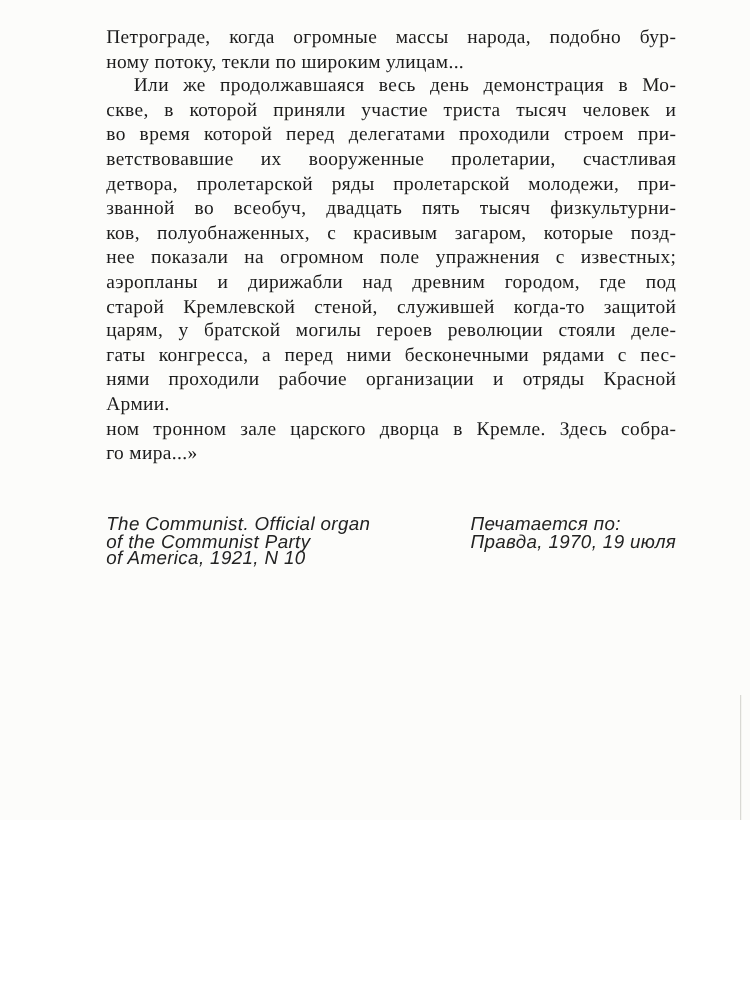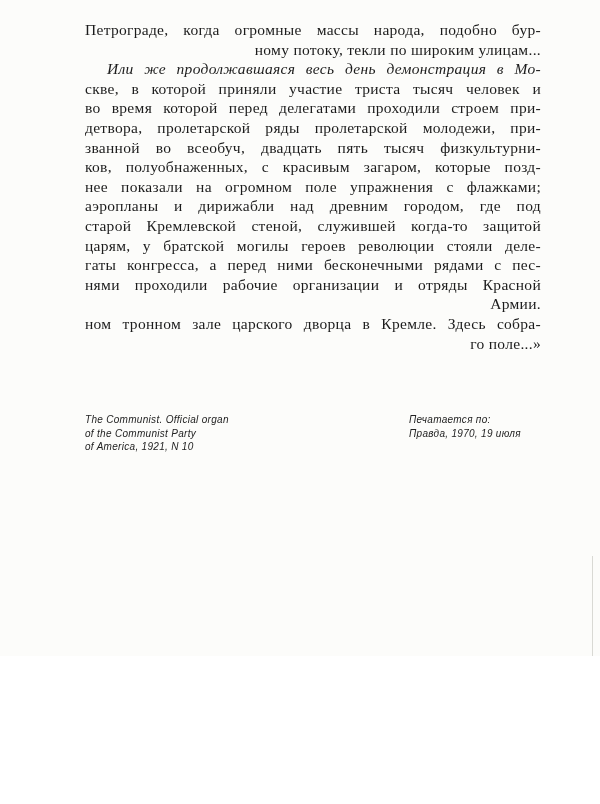--- a/index.html
+++ b/index.html
@@ -23,42 +23,41 @@
     width: 456px;
   }
   .para {
     margin: 0;
   }
   .line {
     font-size: 15.5px;
     line-height: 19.6px;
     letter-spacing: 0.3px;
     white-space: normal;
-    text-align: right;
+    text-align: left;
   }
   
   .jl {
     text-align: justify;
     text-align-last: justify;
   }
   
   .ind {
     text-indent: 22px;
-    font-style: italic;
   }
   .footer {
     position: absolute;
     left: 85px;
     top: 413px;
     width: 456px;
     display: flex;
     justify-content: space-between;
     font-family: "Liberation Sans", "DejaVu Sans", sans-serif;
     font-style: italic;
-    font-size: 10px;
+    font-size: 15px;
     line-height: 13.5px;
     letter-spacing: 0.3px;
     color: #222222;
   }
   .footer-col div {
     white-space: nowrap;
   }
   .footer-right {
     min-width: 132px;
     margin-left: 24px;
@@ -81,35 +80,36 @@
 
     <div class="para">
       <div class="line jl">Петрограде, когда огромные массы народа, подобно бур-</div>
       <div class="line">ному потоку, текли по широким улицам...</div>
     </div>
 
     <div class="para">
       <div class="line jl ind">Или же продолжавшаяся весь день демонстрация в Мо-</div>
       <div class="line jl">скве, в которой приняли участие триста тысяч человек и</div>
       <div class="line jl">во время которой перед делегатами проходили строем при-</div>
+      <div class="line jl">ветствовавшие их вооруженные пролетарии, счастливая</div>
       <div class="line jl">детвора, пролетарской ряды пролетарской молодежи, при-</div>
       <div class="line jl">званной во всеобуч, двадцать пять тысяч физкультурни-</div>
       <div class="line jl">ков, полуобнаженных, с красивым загаром, которые позд-</div>
-      <div class="line jl">нее показали на огромном поле упражнения с флажками;</div>
+      <div class="line jl">нее показали на огромном поле упражнения с известных;</div>
       <div class="line jl">аэропланы и дирижабли над древним городом, где под</div>
       <div class="line jl">старой Кремлевской стеной, служившей когда-то защитой</div>
       <div class="line jl">царям, у братской могилы героев революции стояли деле-</div>
       <div class="line jl">гаты конгресса, а перед ними бесконечными рядами с пес-</div>
       <div class="line jl">нями проходили рабочие организации и отряды Красной</div>
       <div class="line">Армии.</div>
     </div>
 
     <div class="para">
       <div class="line jl">ном тронном зале царского дворца в Кремле. Здесь собра-</div>
-      <div class="line">го поле...»</div>
+      <div class="line">го мира...»</div>
     </div>
 
   </div>
 
   <div class="footer">
     <div class="footer-col footer-left">
       <div>The Communist. Official organ</div>
       <div>of the Communist Party</div>
       <div>of America, 1921, N 10</div>
     </div>

